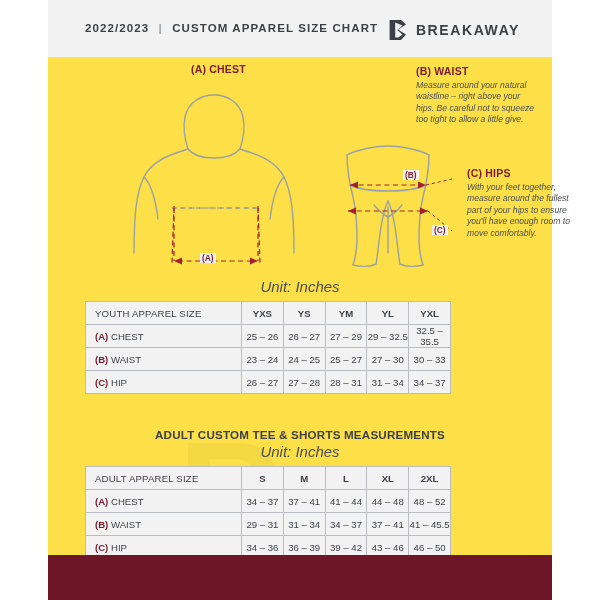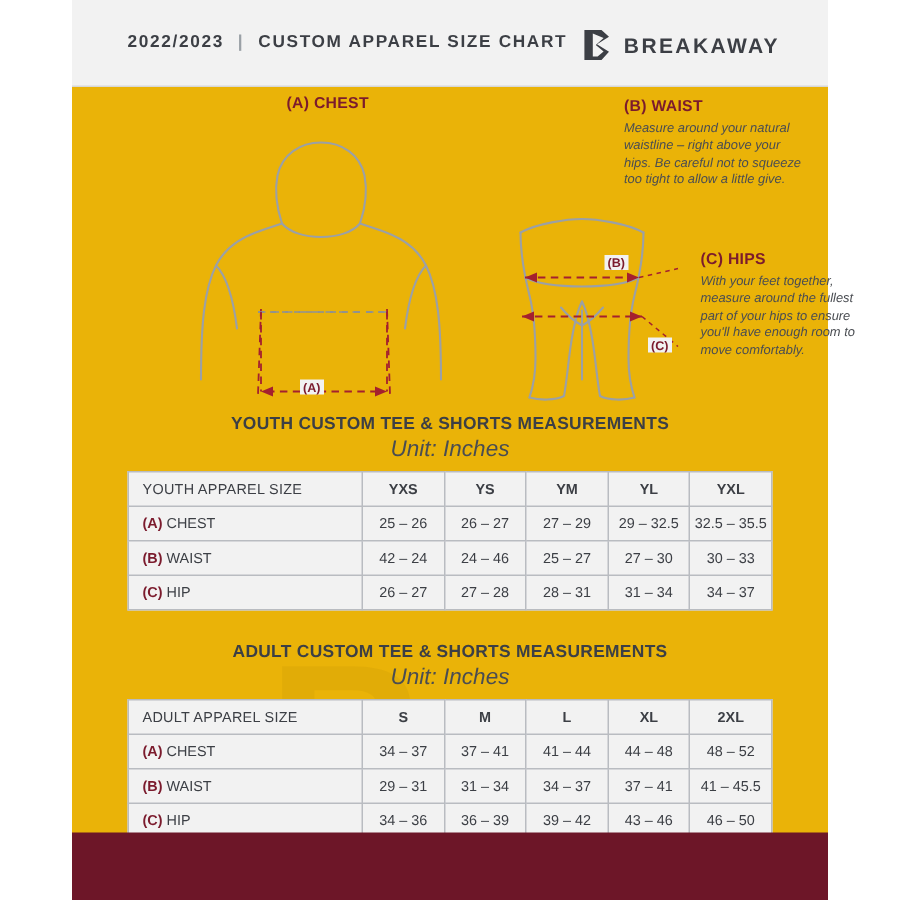--- a/index.html
+++ b/index.html
@@ -14,21 +14,21 @@
     background: #ffffff;
     overflow: hidden;
     font-family: "Liberation Sans", sans-serif;
   }
   .sheet {
     position: absolute;
     left: 48px;
     top: 0;
     width: 504px;
     height: 600px;
-    background: #eab308;
+    background: #fde047;
   }
   
   .header {
     position: absolute;
     left: 0;
     top: 0;
     width: 504px;
     height: 57px;
     background: #f2f2f2;
     border-bottom: 1px solid #d8d8d8;
@@ -116,21 +116,21 @@
   .tbl-sub {
     text-align: center;
     font-size: 15px;
     font-style: italic;
     color: #4a4d52;
     margin-top: 2px;
     margin-bottom: 6px;
   }
   table {
     border-collapse: collapse;
-    width: 430px;
+    width: 366px;
     background: #f2f2f2;
     table-layout: fixed;
   }
   table td {
     border: 1px solid #b9bcc1;
     height: 22px;
     font-size: 9.6px;
     color: #3c3f45;
     text-align: center;
     padding: 0;
@@ -257,21 +257,20 @@
         <div class="note-title">(B) WAIST</div>
         <div class="note-body">Measure around your natural waistline – right above your hips. Be careful not to squeeze too tight to allow a little give.</div>
       </div>
       <div class="note note-hips">
         <div class="note-title">(C) HIPS</div>
         <div class="note-body">With your feet together, measure around the fullest part of your hips to ensure you'll have enough room to move comfortably.</div>
       </div>
     </div>
 
     <div class="tbl-block" style="top:276px;">
-      <div class="tbl-title">YOUTH CUSTOM TEE &amp; SHORTS MEASUREMENTS</div>
       <div class="tbl-sub">Unit: Inches</div>
       <table>
         <tbody>
           <tr class="head">
             <td class="lbl">YOUTH APPAREL SIZE</td>
             <td>YXS</td>
             <td>YS</td>
             <td>YM</td>
             <td>YL</td>
             <td>YXL</td>
@@ -279,22 +278,22 @@
           <tr>
             <td class="lbl"><span class="rowkey">(A)</span> <span>CHEST</span></td>
             <td>25 – 26</td>
             <td>26 – 27</td>
             <td>27 – 29</td>
             <td>29 – 32.5</td>
             <td>32.5 – 35.5</td>
           </tr>
           <tr>
             <td class="lbl"><span class="rowkey">(B)</span> <span>WAIST</span></td>
-            <td>42 – 24</td>
-            <td>24 – 46</td>
+            <td>23 – 24</td>
+            <td>24 – 25</td>
             <td>25 – 27</td>
             <td>27 – 30</td>
             <td>30 – 33</td>
           </tr>
           <tr>
             <td class="lbl"><span class="rowkey">(C)</span> <span>HIP</span></td>
             <td>26 – 27</td>
             <td>27 – 28</td>
             <td>28 – 31</td>
             <td>31 – 34</td>

